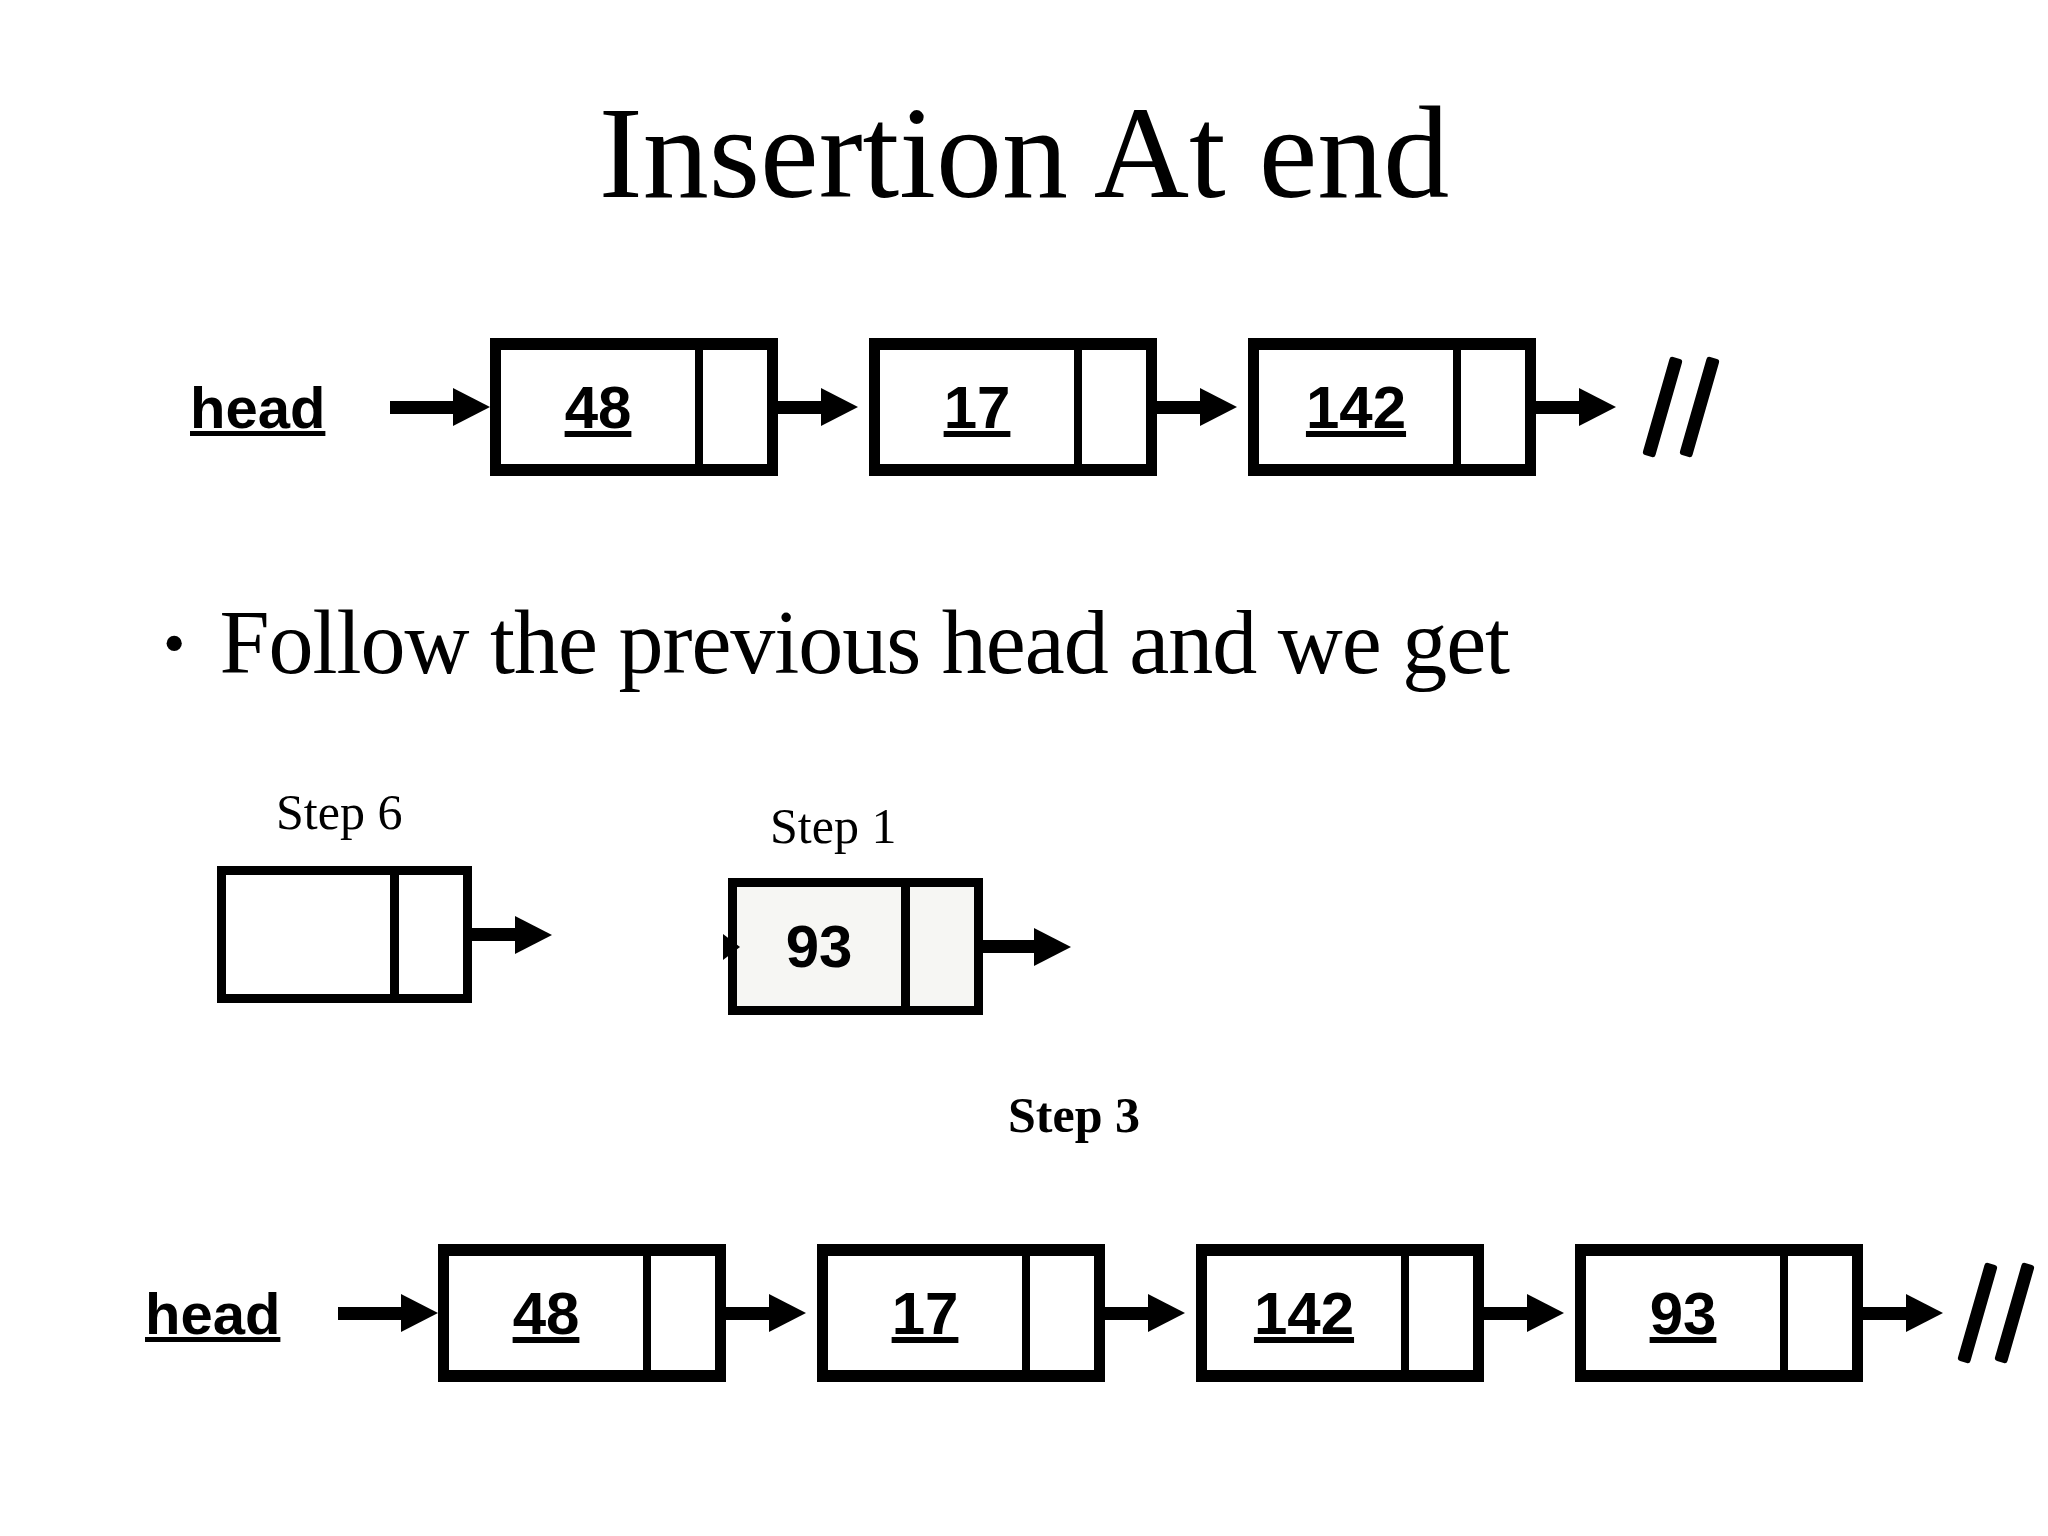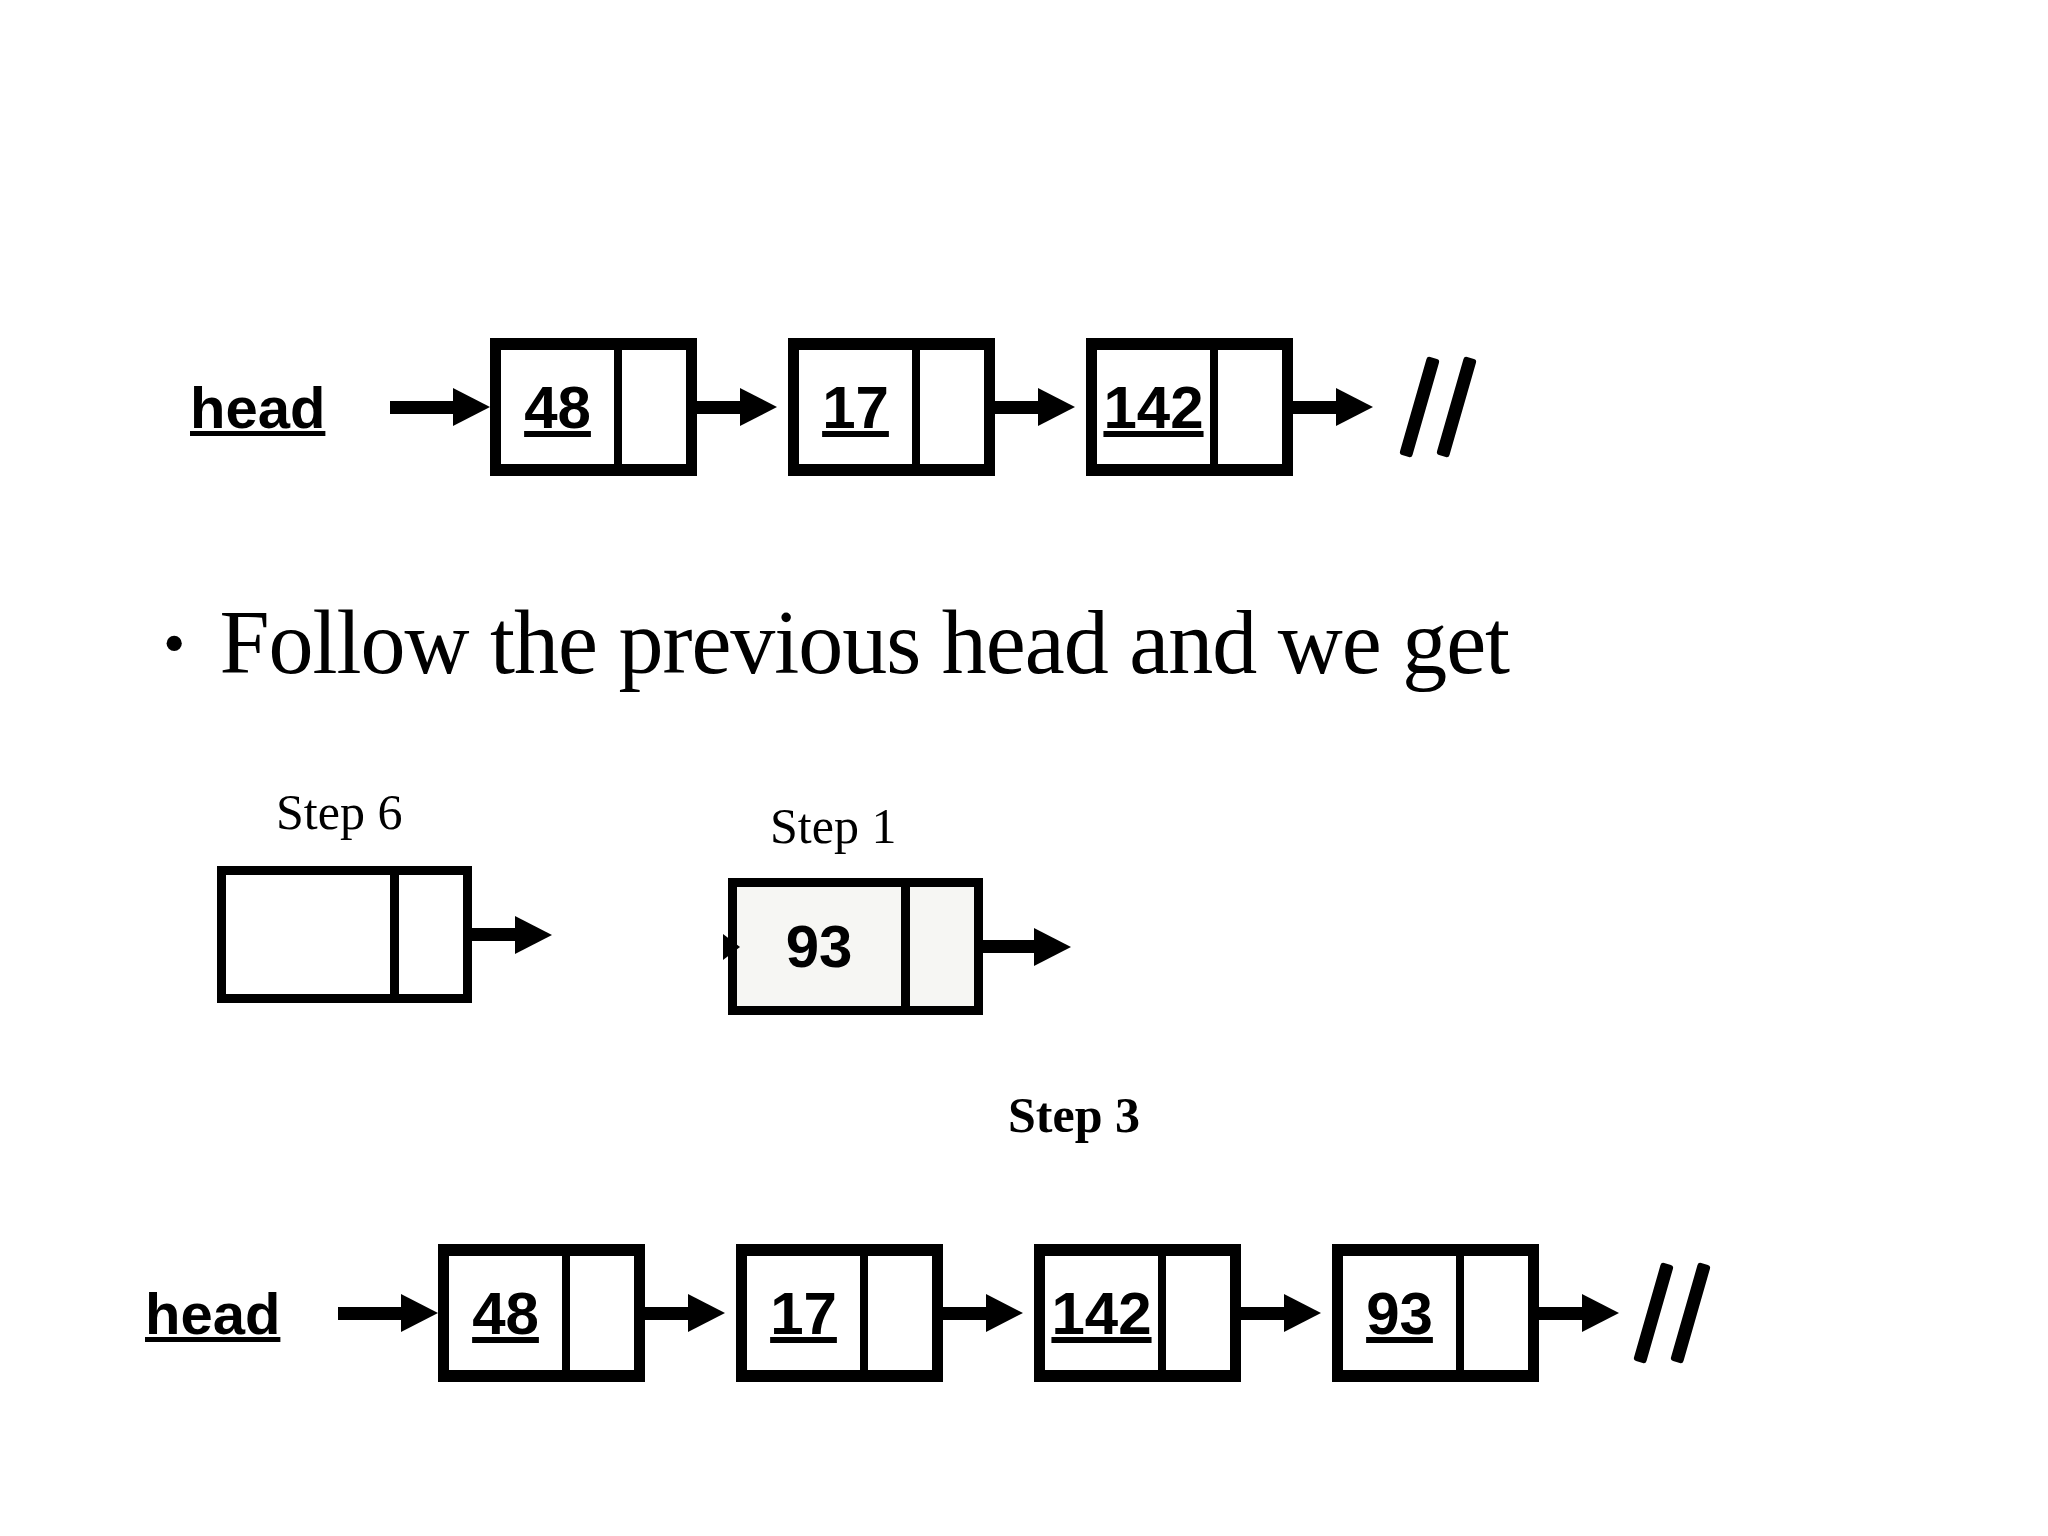--- a/index.html
+++ b/index.html
@@ -24,21 +24,21 @@
   .harrow{display:flex;align-items:center;flex:none;height:40px;}
   .shaft{flex:1;height:13px;background:#000;}
   .ahead{flex:none;width:0;height:0;border-left:37px solid #000;
          border-top:19px solid transparent;border-bottom:19px solid transparent;}
 
   .head-arrow{width:100px;}
   #top-list .head-arrow{margin-left:55px;}
   #bottom-list .head-arrow{margin-left:48px;}
 
   .node{display:flex;box-sizing:border-box;background:#fff;flex:none;position:relative;}
-  .llist .node{width:207px;height:138px;border:11px solid #000;border-top-width:12px;border-bottom-width:12px;justify-content:center;}
+  .llist .node{width:288px;height:138px;border:11px solid #000;border-top-width:12px;border-bottom-width:12px;justify-content:center;}
   .cell-value{flex:1;display:flex;align-items:center;justify-content:center;
               font:700 60px "Liberation Sans",sans-serif;}
   .cell-ptr{width:64px;flex:none;border-left:8px solid #000;}
 
   .next-arrow{width:116px;margin-left:-36px;margin-right:11px;}
 
   .nullterm{display:flex;align-items:center;gap:24px;flex:none;}
   #top-list .nullterm{margin-left:29px;}
   #bottom-list .nullterm{margin-left:17px;}
   .slash{width:13px;height:102px;background:#000;border-radius:3px;transform:rotate(16deg);}
@@ -58,20 +58,21 @@
   #step1-group .harrow{width:117px;margin-left:-37px;}
   #step2-group .harrow{width:120px;margin-left:-32px;}
   .nub{position:absolute;left:-14px;top:50%;transform:translateY(-50%);width:0;height:0;
        border-left:17px solid #000;border-top:13px solid transparent;border-bottom:13px solid transparent;}
 </style>
 </head>
 <body>
 
 <div class="slide">
 
+  <div class="title">Insertion At end</div>
 
   <div class="llist" id="top-list">
       <div class="head-label">head</div>
       <div class="harrow head-arrow">
         <div class="shaft"></div>
         <div class="ahead"></div>
       </div>
       <div class="node">
         <div class="cell-value">48</div>
         <div class="cell-ptr"></div>

